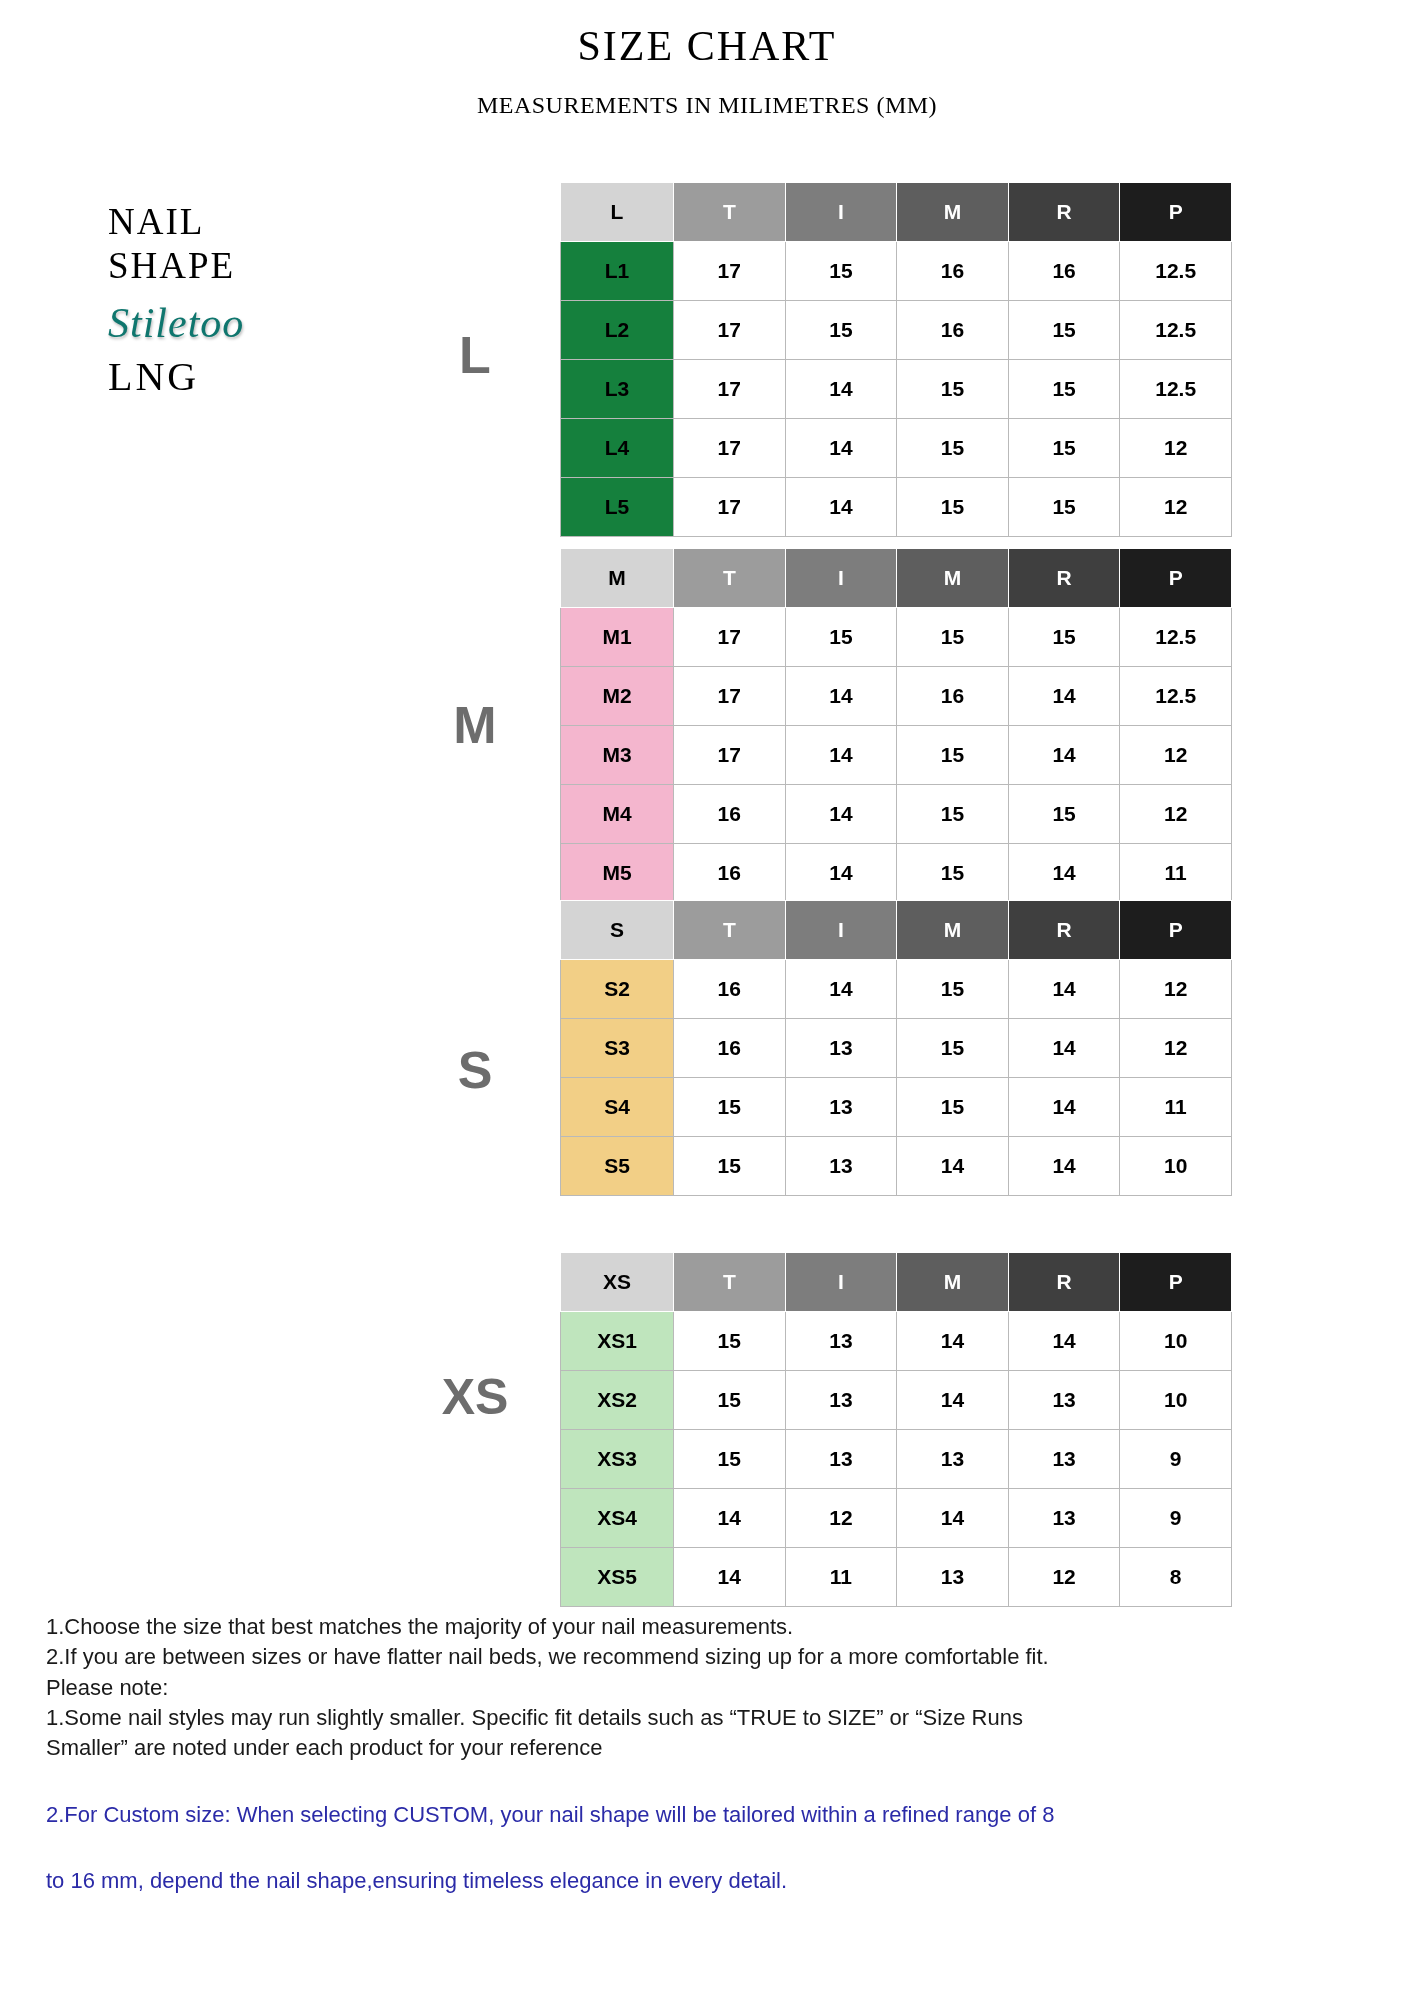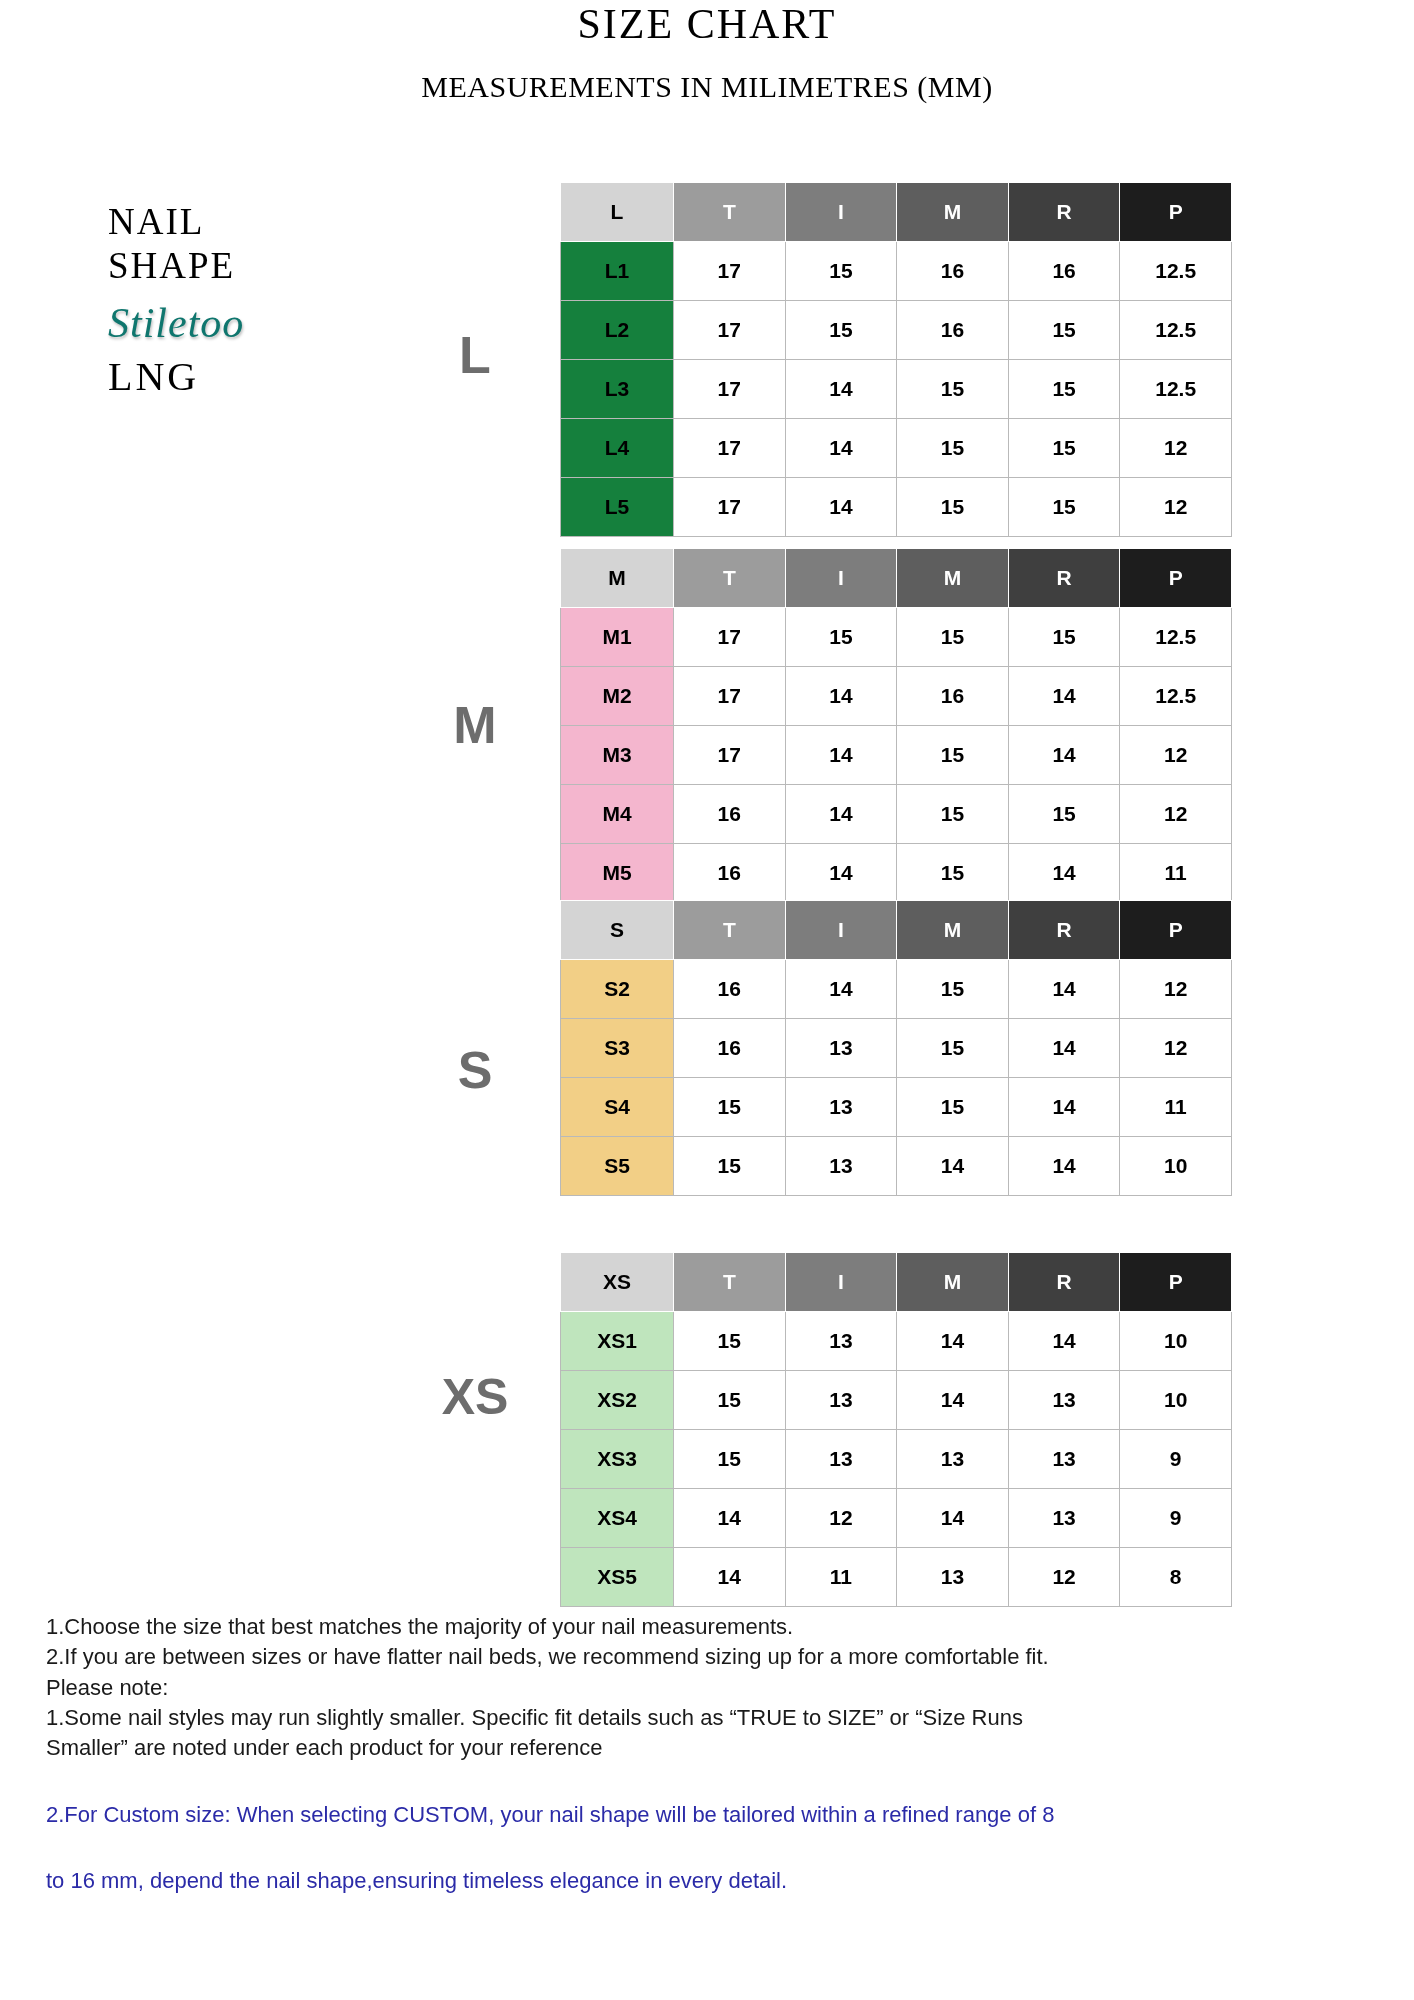--- a/index.html
+++ b/index.html
@@ -18,31 +18,32 @@
   .page {
     position: relative;
     width: 1414px;
     height: 2000px;
     box-sizing: border-box;
   }
 
   
   .header {
     text-align: center;
+    padding-top: 22px;
   }
   .title {
     font-family: "Liberation Serif", serif;
     font-size: 42px;
     letter-spacing: 2px;
     font-weight: 400;
     margin: 0;
   }
   .subtitle {
     font-family: "Liberation Serif", serif;
-    font-size: 30px;
+    font-size: 24px;
     letter-spacing: 0.5px;
     font-weight: 400;
     margin: 22px 0 0 0;
   }
 
   
   .brand {
     position: absolute;
     left: 108px;
     top: 200px;

